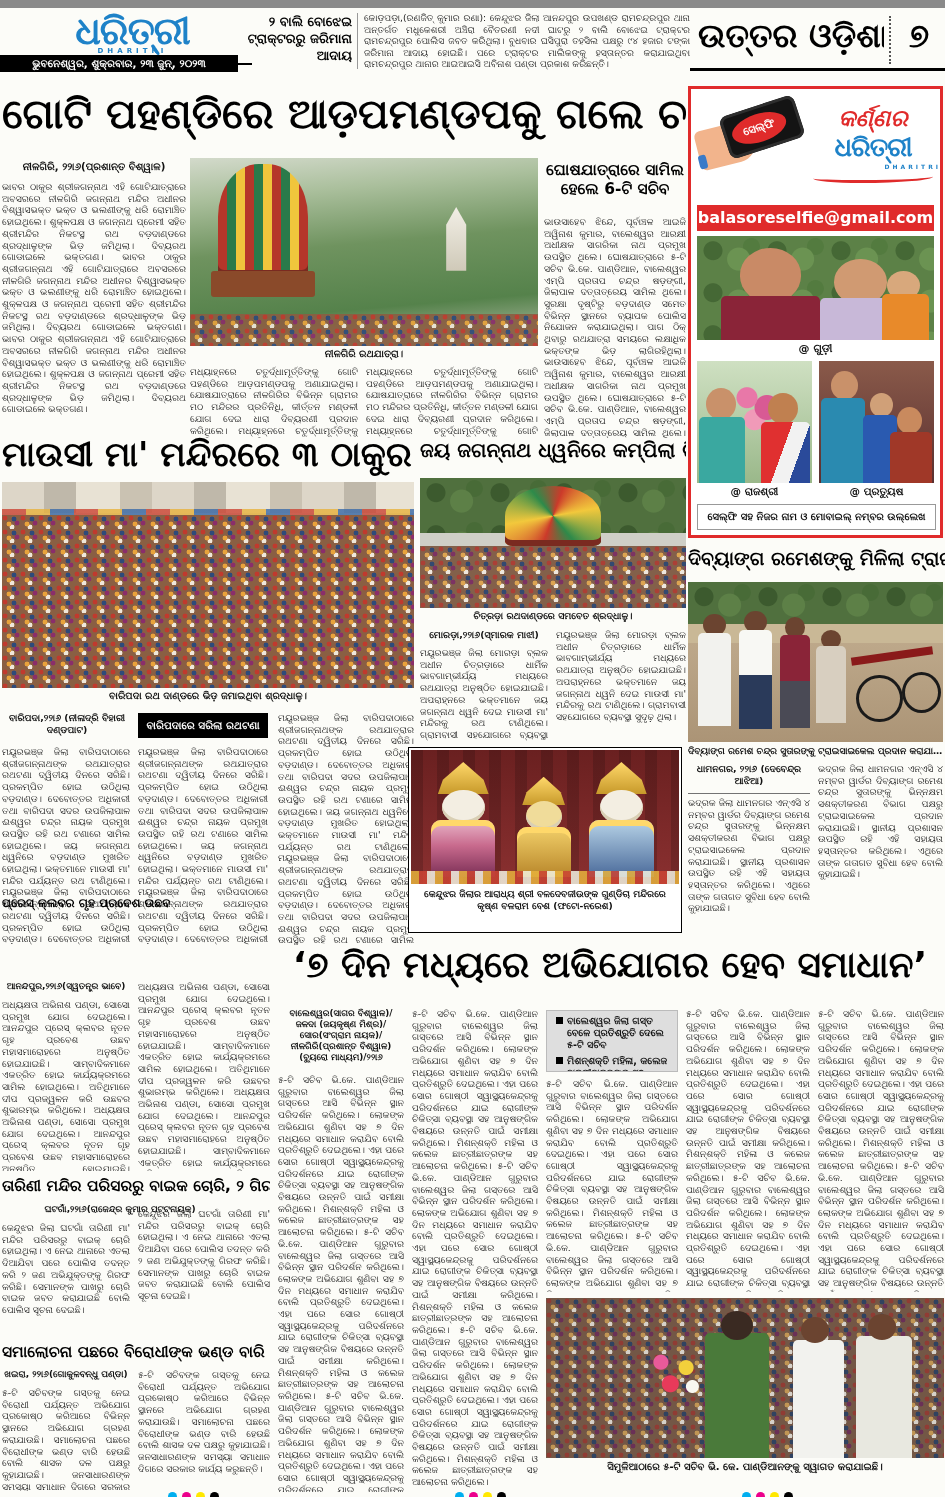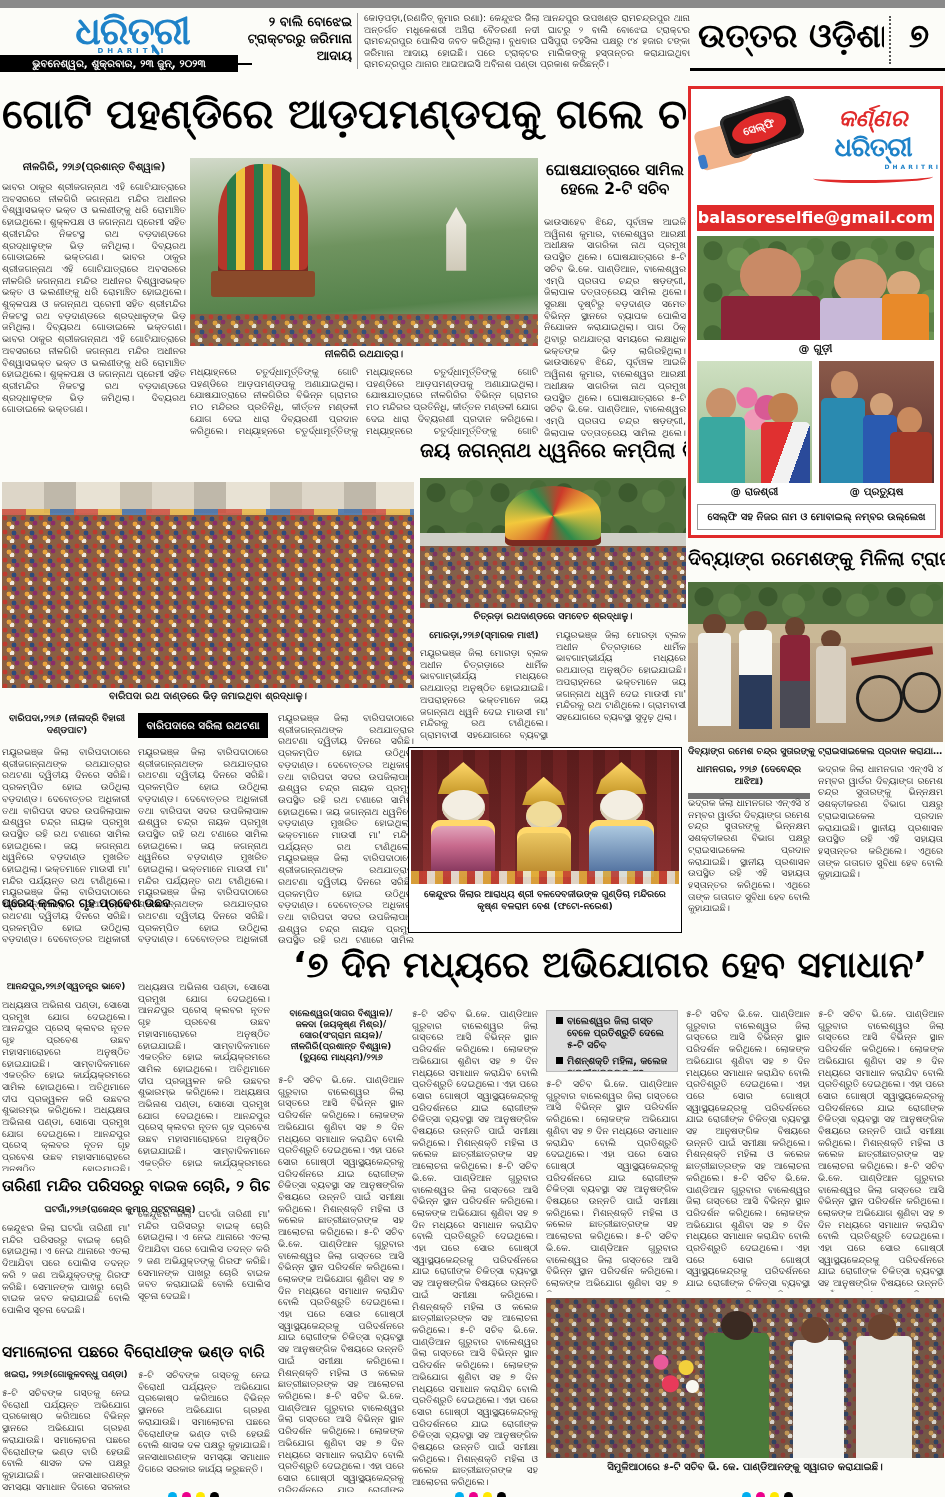--- a/index.html
+++ b/index.html
@@ -79,23 +79,24 @@
     <div style="left:8%;top:3%;width:26%;height:62%;border-radius:45% 45% 6px 6px;
       background:repeating-linear-gradient(90deg,#b5362a 0 9px,#2a7a4a 9px 18px,#f0c53c 18px 27px);box-shadow:inset 0 -10px 0 #7a2a20;"></div>
     <div style="left:6%;top:60%;width:30%;height:14%;background:#8a4a2a;border-radius:3px;"></div>
     <div style="left:72%;top:26%;width:9%;height:34%;background:linear-gradient(#f2efe6,#cfc9b8);clip-path:polygon(50% 0,82% 28%,82% 100%,18% 100%,18% 28%);"></div>
     <div class="crowdtex" style="left:0;bottom:0;width:100%;height:17%;opacity:.92;"></div>
   </div>
   <div class="abs cap" style="left:190px;top:340px;width:348px;height:14px;">ନୀଳଗିରି ରଥଯାତ୍ରା।</div>
   <div class="abs body-txt" style="left:190px;top:358px;width:168px;height:72px;">ମଧ୍ୟାହ୍ନରେ ଚତୁର୍ଦ୍ଧାମୂର୍ତ୍ତିଙ୍କୁ ଗୋଟି ପହଣ୍ଡିରେ ଆଡ଼ପମଣ୍ଡପକୁ ଅଣାଯାଇଥିଲା। ଯୋଷଯାତ୍ରାରେ ନୀଳଗିରିର ବିଭିନ୍ନ ଗ୍ରାମର ମଠ ମନ୍ଦିରର ପ୍ରତିନିଧି, କୀର୍ତ୍ତନ ମଣ୍ଡଳୀ ଯୋଗ ଦେଇ ଧାରା ଦିବ୍ୟରଣୀ ପ୍ରଦାନ କରିଥିଲେ। ମଧ୍ୟାହ୍ନରେ ଚତୁର୍ଦ୍ଧାମୂର୍ତ୍ତିଙ୍କୁ ଗୋଟି ପହଣ୍ଡିରେ ଆଡ଼ପମଣ୍ଡପକୁ ଅଣାଯାଇଥିଲା। ଯୋଷଯାତ୍ରାରେ ନୀଳଗିରିର ବିଭିନ୍ନ ଗ୍ରାମର ମଠ ମନ୍ଦିରର ପ୍ରତିନିଧି, କୀର୍ତ୍ତନ ମଣ୍ଡଳୀ ଯୋଗ ଦେଇ ଧାରା ଦିବ୍ୟରଣୀ ପ୍ରଦାନ କରିଥିଲେ।</div>
   <div class="abs body-txt" style="left:366px;top:358px;width:172px;height:72px;">ମଧ୍ୟାହ୍ନରେ ଚତୁର୍ଦ୍ଧାମୂର୍ତ୍ତିଙ୍କୁ ଗୋଟି ପହଣ୍ଡିରେ ଆଡ଼ପମଣ୍ଡପକୁ ଅଣାଯାଇଥିଲା। ଯୋଷଯାତ୍ରାରେ ନୀଳଗିରିର ବିଭିନ୍ନ ଗ୍ରାମର ମଠ ମନ୍ଦିରର ପ୍ରତିନିଧି, କୀର୍ତ୍ତନ ମଣ୍ଡଳୀ ଯୋଗ ଦେଇ ଧାରା ଦିବ୍ୟରଣୀ ପ୍ରଦାନ କରିଥିଲେ। ମଧ୍ୟାହ୍ନରେ ଚତୁର୍ଦ୍ଧାମୂର୍ତ୍ତିଙ୍କୁ ଗୋଟି ପହଣ୍ଡିରେ ଆଡ଼ପମଣ୍ଡପକୁ ଅଣାଯାଇଥିଲା। ଯୋଷଯାତ୍ରାରେ ନୀଳଗିରିର ବିଭିନ୍ନ ଗ୍ରାମର ମଠ ମନ୍ଦିରର ପ୍ରତିନିଧି, କୀର୍ତ୍ତନ ମଣ୍ଡଳୀ ଯୋଗ ଦେଇ ଧାରା ଦିବ୍ୟରଣୀ ପ୍ରଦାନ କରିଥିଲେ।</div>
 
-  <div class="abs hl" style="left:544px;top:153px;width:142px;height:50px;font-size:15.5px;text-align:center;line-height:1.25;">ଘୋଷଯାତ୍ରାରେ ସାମିଲ ହେଲେ 2-ଟି ସଚିବ</div>
+  <div class="abs hl" style="left:544px;top:153px;width:142px;height:50px;font-size:15.5px;text-align:center;line-height:1.25;">ଘୋଷଯାତ୍ରାରେ ସାମିଲ ହେଲେ 6-ଟି ସଚିବ</div>
   <div class="abs body-txt" style="left:544px;top:208px;width:142px;height:222px;">ଭାଉସାହେବ ଝିନ୍ଦେ, ପୂର୍ବାଞ୍ଚଳ ଆଇଜି ଅୱିନାଶ କୁମାର, ବାଲେଶ୍ୱର ଆରକ୍ଷୀ ଅଧୀକ୍ଷକ ସାଗରିକା ନାଥ ପ୍ରମୁଖ ଉପସ୍ଥିତ ଥିଲେ। ଘୋଷଯାତ୍ରାରେ ୫-ଟି ସଚିବ ଭି.କେ. ପାଣ୍ଡିଆନ, ବାଲେଶ୍ୱର ଏମ୍‌ପି ପ୍ରତାପ ଚନ୍ଦ୍ର ଷଡ଼ଙ୍ଗୀ, ଜିଲାପାଳ ଦତ୍ତାତ୍ରେୟ ସାମିଲ ଥିଲେ। ସୁରକ୍ଷା ଦୃଷ୍ଟିରୁ ବଡ଼ଦାଣ୍ଡ ସମେତ ବିଭିନ୍ନ ସ୍ଥାନରେ ବ୍ୟାପକ ପୋଲିସ ନିଯୋଜନ କରାଯାଇଥିଲା। ପାଗ ଠିକ୍ ଥିବାରୁ ରଥଯାତ୍ରା ସମୟରେ ଲକ୍ଷାଧିକ ଭକ୍ତଙ୍କ ଭିଡ଼ ଲାଗିରହିଥିଲା। ଭାଉସାହେବ ଝିନ୍ଦେ, ପୂର୍ବାଞ୍ଚଳ ଆଇଜି ଅୱିନାଶ କୁମାର, ବାଲେଶ୍ୱର ଆରକ୍ଷୀ ଅଧୀକ୍ଷକ ସାଗରିକା ନାଥ ପ୍ରମୁଖ ଉପସ୍ଥିତ ଥିଲେ। ଘୋଷଯାତ୍ରାରେ ୫-ଟି ସଚିବ ଭି.କେ. ପାଣ୍ଡିଆନ, ବାଲେଶ୍ୱର ଏମ୍‌ପି ପ୍ରତାପ ଚନ୍ଦ୍ର ଷଡ଼ଙ୍ଗୀ, ଜିଲାପାଳ ଦତ୍ତାତ୍ରେୟ ସାମିଲ ଥିଲେ। ସୁରକ୍ଷା ଦୃଷ୍ଟିରୁ ବଡ଼ଦାଣ୍ଡ ସମେତ ବିଭିନ୍ନ ସ୍ଥାନରେ ବ୍ୟାପକ ପୋଲିସ ନିଯୋଜନ କରାଯାଇଥିଲା। ପାଗ ଠିକ୍ ଥିବାରୁ ରଥଯାତ୍ରା ସମୟରେ ଲକ୍ଷାଧିକ ଭକ୍ତଙ୍କ ଭିଡ଼ ଲାଗିରହିଥିଲା।</div>
 
+  <div class="abs hl" style="left:2px;top:428px;width:412px;height:42px;font-size:34px;white-space:nowrap;">ମାଉସୀ ମା' ମନ୍ଦିରରେ ୩ ଠାକୁର</div>
 
   <div class="ph" style="left:2px;top:474px;width:412px;height:206px;">
     <div class="bldgtex" style="left:0;top:0;width:100%;height:15%;"></div>
     <div style="left:0;top:13%;width:100%;height:4%;background:repeating-linear-gradient(90deg,#cc4433 0 24px,#e8b23c 24px 48px,#3a6aa8 48px 72px);opacity:.8;"></div>
     <div class="crowdtex" style="left:0;top:16%;width:100%;height:84%;"></div>
   </div>
   <div class="abs cap" style="left:2px;top:682px;width:412px;height:15px;">ବାରିପଦା ରଥ ଦାଣ୍ଡରେ ଭିଡ଼ ଜମାଇଥିବା ଶ୍ରଦ୍ଧାଳୁ।</div>
 
   <div class="abs dateline" style="left:4px;top:704px;width:126px;height:30px;">ବାରିପଦା,୨୨ା୬ (ନୀଳାଦ୍ରି ବିହାରୀ ଦଣ୍ଡପାଟ)</div>
   <div class="abs blackbox" style="left:138px;top:705px;width:130px;height:25px;font-size:10.5px;line-height:25px;">ବାରିପଦାରେ ସରିଲା ରଥଟଣା</div>
@@ -206,21 +207,21 @@
       <div class="person" style="left:20%;top:30%;width:13%;height:62%;background:linear-gradient(#f8f8f4 45%,#2a3a5a 45%);"></div>
     <div class="head" style="left:38%;top:22%;width:8%;height:13%;"></div>
       <div class="person" style="left:36%;top:33%;width:12%;height:58%;background:linear-gradient(#8a2438 50%,#4a4a55 50%);"></div>
     <div class="head" style="left:52%;top:30%;width:8%;height:12%;"></div>
       <div class="person" style="left:50%;top:40%;width:12%;height:48%;background:#d8cfc0;"></div>
     <div style="left:66%;top:58%;width:16%;height:26%;border:3px solid #1a1a1a;border-radius:50%;background:transparent;"></div>
     <div style="left:84%;top:56%;width:13%;height:22%;border:3px solid #1a1a1a;border-radius:50%;"></div>
     <div style="left:64%;top:44%;width:32%;height:5%;background:#8a1a1a;transform:rotate(-8deg);"></div>
   </div>
   <div class="abs cap" style="left:688px;top:737px;width:255px;height:14px;font-size:9.2px;">ଦିବ୍ୟାଙ୍ଗ ରମେଶ ଚନ୍ଦ୍ର ସୁତାରଙ୍କୁ ଟ୍ରାଇସାଇକେଲ ପ୍ରଦାନ କରାଯାଇଛି।</div>
-  <div class="abs dateline" style="left:688px;top:755px;width:122px;height:30px;border-bottom:6px solid #737373;">ଧାମନଗର, ୨୨ା୬ (ଦେବେନ୍ଦ୍ର ଆଝିଆ)</div>
+  <div class="abs dateline" style="left:688px;top:755px;width:122px;height:30px;border-bottom:1px solid #737373;">ଧାମନଗର, ୨୨ା୬ (ଦେବେନ୍ଦ୍ର ଆଝିଆ)</div>
   <div class="abs body-txt" style="left:688px;top:789px;width:122px;height:150px;">ଭଦ୍ରକ ଜିଲା ଧାମନଗର ଏନ୍‌ଏସି ୪ ନମ୍ବର ୱାର୍ଡର ଦିବ୍ୟାଙ୍ଗ ରମେଶ ଚନ୍ଦ୍ର ସୁତାରଙ୍କୁ ଭିନ୍ନକ୍ଷମ ସଶକ୍ତୀକରଣ ବିଭାଗ ପକ୍ଷରୁ ଟ୍ରାଇସାଇକେଲ ପ୍ରଦାନ କରାଯାଇଛି। ସ୍ଥାନୀୟ ପ୍ରଶାସନ ଉପସ୍ଥିତ ରହି ଏହି ସହାୟତା ହସ୍ତାନ୍ତର କରିଥିଲେ। ଏଥିରେ ତାଙ୍କ ଗତାଗତ ସୁବିଧା ହେବ ବୋଲି କୁହାଯାଇଛି।</div>
   <div class="abs body-txt" style="left:818px;top:755px;width:125px;height:184px;">ଭଦ୍ରକ ଜିଲା ଧାମନଗର ଏନ୍‌ଏସି ୪ ନମ୍ବର ୱାର୍ଡର ଦିବ୍ୟାଙ୍ଗ ରମେଶ ଚନ୍ଦ୍ର ସୁତାରଙ୍କୁ ଭିନ୍ନକ୍ଷମ ସଶକ୍ତୀକରଣ ବିଭାଗ ପକ୍ଷରୁ ଟ୍ରାଇସାଇକେଲ ପ୍ରଦାନ କରାଯାଇଛି। ସ୍ଥାନୀୟ ପ୍ରଶାସନ ଉପସ୍ଥିତ ରହି ଏହି ସହାୟତା ହସ୍ତାନ୍ତର କରିଥିଲେ। ଏଥିରେ ତାଙ୍କ ଗତାଗତ ସୁବିଧା ହେବ ବୋଲି କୁହାଯାଇଛି।</div>
 
   <div class="abs hl" style="left:2px;top:889px;width:268px;height:25px;font-size:12px;white-space:nowrap;">ପ୍ରେସ୍ କ୍ଲବର ଗୃହ ପ୍ରବେଶ ଉଛବ</div>
   <div class="abs dateline" style="left:2px;top:973px;width:128px;height:16px;font-size:9px;">ଆନନ୍ଦପୁର,୨୨ା୬(ସ୍ୱତନ୍ତ୍ର ଭାବେ)</div>
   <div class="abs body-txt" style="left:2px;top:991px;width:128px;height:172px;">ଅଧ୍ୟକ୍ଷତା ଅଭିନାଶ ପଣ୍ଡା, ସୋସୋ ପ୍ରମୁଖ ଯୋଗ ଦେଇଥିଲେ। ଆନନ୍ଦପୁର ପ୍ରେସ୍ କ୍ଲବର ନୂତନ ଗୃହ ପ୍ରବେଶ ଉଛବ ମହାସମାରୋହରେ ଅନୁଷ୍ଠିତ ହୋଇଯାଇଛି। ସାମ୍ବାଦିକମାନେ ଏକତ୍ରିତ ହୋଇ କାର୍ଯ୍ୟକ୍ରମରେ ସାମିଲ ହୋଇଥିଲେ। ଅତିଥିମାନେ ଦୀପ ପ୍ରଜ୍ୱଳନ କରି ଉଛବର ଶୁଭାରମ୍ଭ କରିଥିଲେ। ଅଧ୍ୟକ୍ଷତା ଅଭିନାଶ ପଣ୍ଡା, ସୋସୋ ପ୍ରମୁଖ ଯୋଗ ଦେଇଥିଲେ। ଆନନ୍ଦପୁର ପ୍ରେସ୍ କ୍ଲବର ନୂତନ ଗୃହ ପ୍ରବେଶ ଉଛବ ମହାସମାରୋହରେ ଅନୁଷ୍ଠିତ ହୋଇଯାଇଛି। ସାମ୍ବାଦିକମାନେ ଏକତ୍ରିତ ହୋଇ କାର୍ଯ୍ୟକ୍ରମରେ ସାମିଲ ହୋଇଥିଲେ। ଅତିଥିମାନେ ଦୀପ ପ୍ରଜ୍ୱଳନ କରି ଉଛବର ଶୁଭାରମ୍ଭ କରିଥିଲେ।</div>
   <div class="abs body-txt" style="left:138px;top:973px;width:132px;height:190px;">ଅଧ୍ୟକ୍ଷତା ଅଭିନାଶ ପଣ୍ଡା, ସୋସୋ ପ୍ରମୁଖ ଯୋଗ ଦେଇଥିଲେ। ଆନନ୍ଦପୁର ପ୍ରେସ୍ କ୍ଲବର ନୂତନ ଗୃହ ପ୍ରବେଶ ଉଛବ ମହାସମାରୋହରେ ଅନୁଷ୍ଠିତ ହୋଇଯାଇଛି। ସାମ୍ବାଦିକମାନେ ଏକତ୍ରିତ ହୋଇ କାର୍ଯ୍ୟକ୍ରମରେ ସାମିଲ ହୋଇଥିଲେ। ଅତିଥିମାନେ ଦୀପ ପ୍ରଜ୍ୱଳନ କରି ଉଛବର ଶୁଭାରମ୍ଭ କରିଥିଲେ। ଅଧ୍ୟକ୍ଷତା ଅଭିନାଶ ପଣ୍ଡା, ସୋସୋ ପ୍ରମୁଖ ଯୋଗ ଦେଇଥିଲେ। ଆନନ୍ଦପୁର ପ୍ରେସ୍ କ୍ଲବର ନୂତନ ଗୃହ ପ୍ରବେଶ ଉଛବ ମହାସମାରୋହରେ ଅନୁଷ୍ଠିତ ହୋଇଯାଇଛି। ସାମ୍ବାଦିକମାନେ ଏକତ୍ରିତ ହୋଇ କାର୍ଯ୍ୟକ୍ରମରେ ସାମିଲ ହୋଇଥିଲେ। ଅତିଥିମାନେ ଦୀପ ପ୍ରଜ୍ୱଳନ କରି ଉଛବର ଶୁଭାରମ୍ଭ କରିଥିଲେ।</div>
 
   <div class="abs hl" style="left:2px;top:1170px;width:268px;height:23px;font-size:15.5px;white-space:nowrap;">ତାରିଣୀ ମନ୍ଦିର ପରିସରରୁ ବାଇକ ଚୋରି, ୨ ଗିରଫ</div>
   <div class="abs dateline" style="left:12px;top:1196px;width:216px;height:15px;font-size:9px;white-space:nowrap;overflow:hidden;">ଘଟଗାଁ,୨୨ା୬(ରାଜେନ୍ଦ୍ର କୁମାର ପଟ୍ଟନାୟକ)</div>

